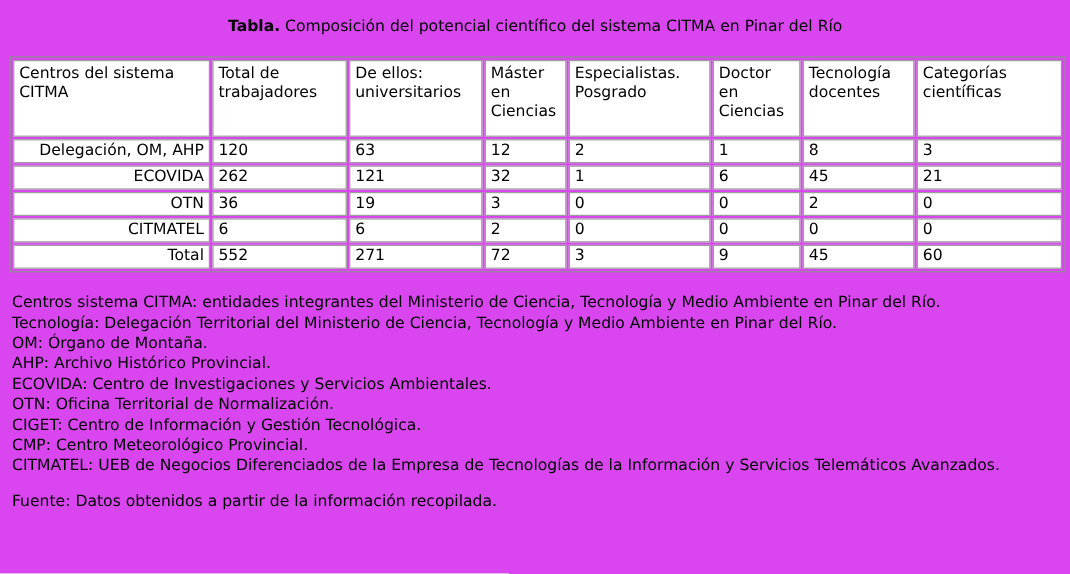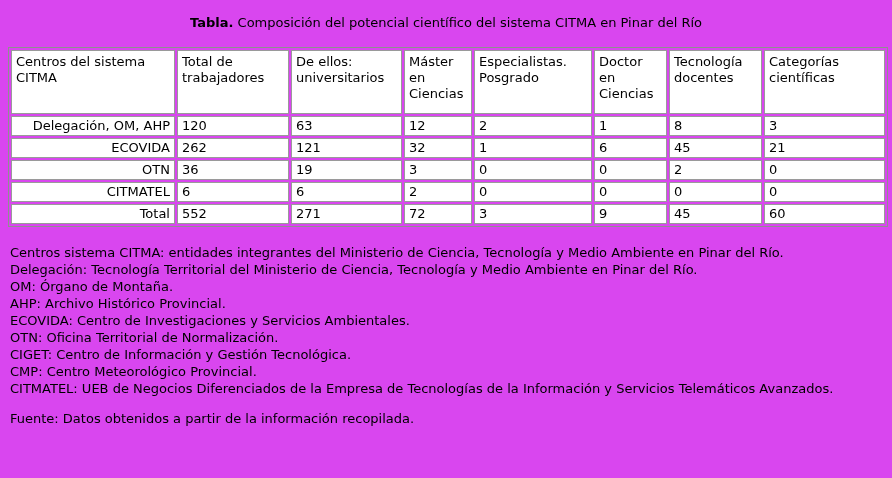--- a/index.html
+++ b/index.html
@@ -150,21 +150,21 @@
           <td>3</td>
           <td>9</td>
           <td>45</td>
           <td>60</td>
         </tr>
       </tbody>
   </table>
 
   <div class="notes" id="notes-block">
       <div>Centros sistema CITMA: entidades integrantes del Ministerio de Ciencia, Tecnología y Medio Ambiente en Pinar del Río.</div>
-      <div>Delegación: Tecnología Territorial del Ministerio de Ciencia, Tecnología y Medio Ambiente en Pinar del Río.</div>
+      <div>Tecnología: Delegación Territorial del Ministerio de Ciencia, Tecnología y Medio Ambiente en Pinar del Río.</div>
       <div>OM: Órgano de Montaña.</div>
       <div>AHP: Archivo Histórico Provincial.</div>
       <div>ECOVIDA: Centro de Investigaciones y Servicios Ambientales.</div>
       <div>OTN: Oficina Territorial de Normalización.</div>
       <div>CIGET: Centro de Información y Gestión Tecnológica.</div>
       <div>CMP: Centro Meteorológico Provincial.</div>
       <div>CITMATEL: UEB de Negocios Diferenciados de la Empresa de Tecnologías de la Información y Servicios Telemáticos Avanzados.</div>
     </div>
 
   <p class="source">Fuente: Datos obtenidos a partir de la información recopilada.</p>

